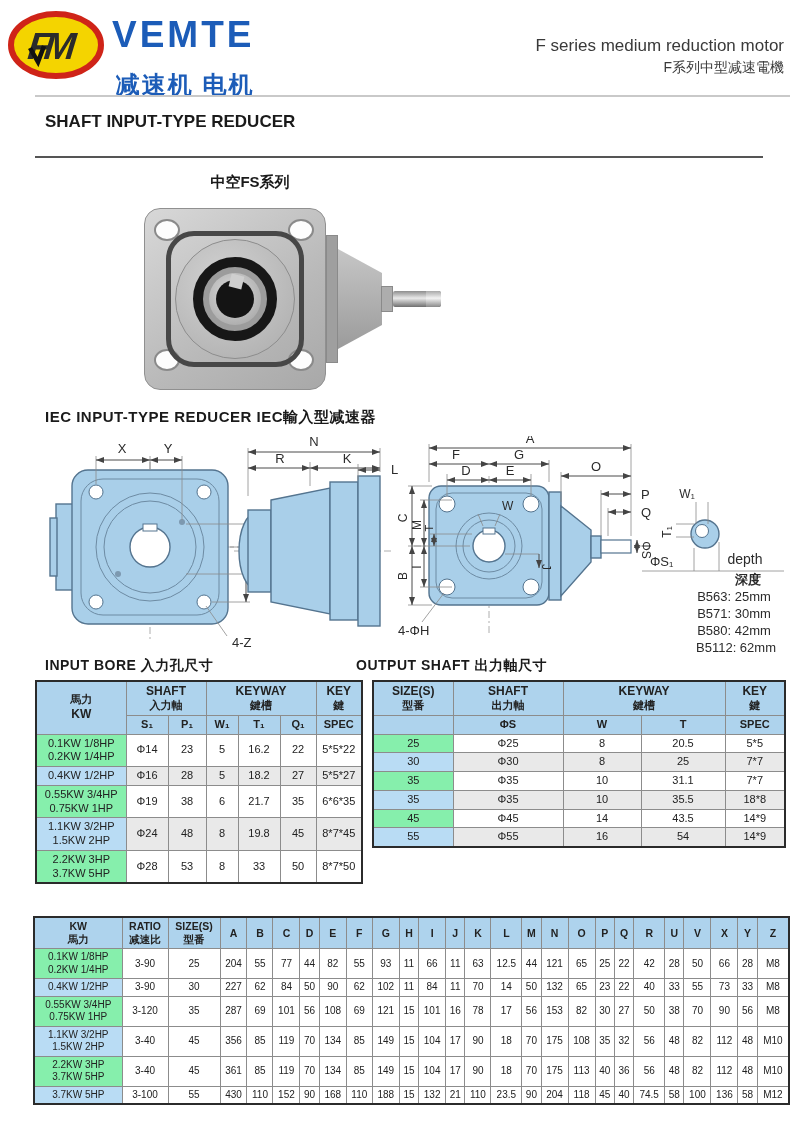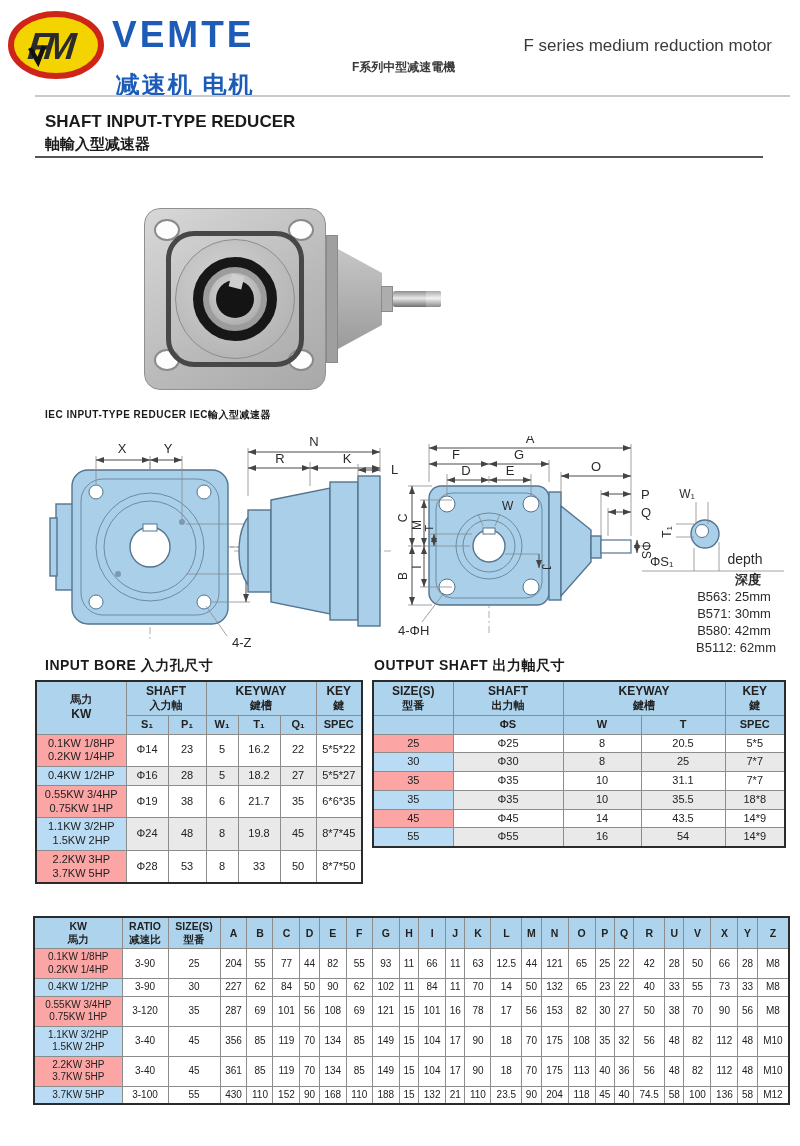--- a/index.html
+++ b/index.html
@@ -4,28 +4,28 @@
 <style>
   * { box-sizing: border-box; margin: 0; padding: 0; }
   html,body { width:800px; height:1146px; background:#fff; font-family:"Liberation Sans",sans-serif; color:#1a1a1a; }
   .abs { position:absolute; }
   #page { position:relative; width:800px; height:1146px; overflow:hidden; background:#fff; }
 
   
   .brand-en { font-size:37px; font-weight:bold; color:#1c5cb8; letter-spacing:3px; line-height:1; }
   .brand-zh { font-size:24px; font-weight:bold; color:#1c5cb8; margin-top:16px; letter-spacing:2px; }
   .prod-en { font-size:17px; color:#3a3a3a; text-align:right; }
-  .prod-zh { font-size:12px; font-weight:bold; color:#3a3a3a; text-align:left; margin-top:3px; }
+  .prod-zh { font-size:14px; font-weight:normal; color:#3a3a3a; text-align:right; margin-top:3px; }
   .hr1 { position:absolute; left:35px; top:95px; width:755px; height:2px; background:#c9c9c9; }
   .hr2 { position:absolute; left:35px; top:156px; width:728px; height:1.5px; background:#555; }
 
   .sec-title-en { font-size:17px; font-weight:bold;text-align:center; }
   .sec-title-zh { font-size:15px; font-weight:bold; margin-top:3px; }
   .caption { font-size:15px; font-weight:bold; text-align:center; }
-  .iec-title { font-size:10px; font-weight:bold; letter-spacing:0.5px; }
+  .iec-title { font-size:15px; font-weight:bold; letter-spacing:0.5px; }
   .tbl-title { font-size:14px; font-weight:bold; letter-spacing:0.5px; }
 
   
   .photo { position:absolute; left:142px; top:203px; width:310px; height:192px; }
   .flange { position:absolute; left:2px; top:5px; width:182px; height:182px; border-radius:16px;
             background:linear-gradient(145deg,#d8d8d8,#b9b9b9 60%,#a8a8a8); border:1px solid #909090; }
   .hole { position:absolute; width:26px; height:22px; border-radius:50%; background:#fdfdfd; border:2px solid #8a8a8a; }
   .gasket { position:absolute; left:24px; top:28px; width:138px; height:136px; border:5px solid #474747; border-radius:28px; }
   .boss { position:absolute; left:33px; top:36px; width:120px; height:120px; border-radius:50%;
           background:radial-gradient(circle at 40% 35%,#d2d2d2,#ababab); border:1px solid #8d8d8d; }
@@ -42,21 +42,21 @@
   .shaft { position:absolute; left:251px; top:88px; width:48px; height:16px; border-radius:2px;
            background:linear-gradient(#8d8d8d,#e9e9e9 45%,#6f6f6f); }
   .shaft-tip { position:absolute; left:284px; top:88px; width:15px; height:16px; border-radius:0 3px 3px 0;
            background:linear-gradient(#a9a9a9,#f3f3f3 45%,#8a8a8a); }
 
   
   table.t { border-collapse:collapse; border:2px solid #2b2b2b; background:#fff; table-layout:fixed; }
   .t td { border:1px solid #8c8c8c; text-align:center; padding:2px 2px; font-size:11px; color:#222; line-height:1.25; }
   .t .hd { background:#aed3ed; font-weight:bold; }
   .t .hd .en { font-size:12px; }
-  .t .lab { background:#fca5a5; }
+  .t .lab { background:#86efac; }
   .t tbody tr:nth-child(even) td { background:#e9e9e9; }
   .t tbody tr:nth-child(even) td.lab { background:#b9dcf4; }
   #dimtable td { font-size:10px; padding:2px 1px; }
   #dimtable tbody tr:nth-child(even) td { background:#fff; }
   #dimtable tbody tr:nth-child(even) td.lab { background:#b9dcf4; }
   #dimtable .hd { font-size:10.5px; }
 
   
   svg text { font-family:"Liberation Sans",sans-serif; fill:#2b2b2b; }
   .dim { stroke:#4a4a4a; stroke-width:1; fill:none; }
@@ -74,32 +74,32 @@
     <svg width="96" height="70" viewBox="0 0 96 70">
       <ellipse cx="48" cy="35" rx="45" ry="31" fill="#f4d400" stroke="#cf2418" stroke-width="6"></ellipse>
       <text x="24" y="49" font-size="38" font-weight="bold" font-style="italic" letter-spacing="-7" fill="#111" transform="skewX(-6)">FM</text>
       <path d="M22,38 l8,14 l6,-16" stroke="#111" stroke-width="4.5" fill="none"></path>
     </svg>
   </div>
   <div class="abs" style="left:112px; top:16px;text-align:right;">
     <div class="brand-en">VEMTE</div>
     <div class="brand-zh">减速机 电机</div>
   </div>
-  <div class="abs" style="right:28px; top:36px; width:420px;">
+  <div class="abs" style="right:16px; top:36px; width:420px;">
     <div class="prod-en">F series medium reduction motor</div>
     <div class="prod-zh">F系列中型减速電機</div>
   </div>
   <div class="hr1"></div>
 
   <div class="abs" style="left:45px; top:112px;">
     <div class="sec-title-en">SHAFT INPUT-TYPE REDUCER</div>
-    <div class="sec-title-zh">軸輸入型减速器</div>
   </div>
   <div class="hr2"></div>
 
+  <div class="abs caption" style="left:150px; top:173px; width:200px;">中空FS系列</div>
   <div class="photo">
     <div class="flange"></div>
     <div class="hole" style="left:12px; top:16px;"></div>
     <div class="hole" style="left:146px; top:16px;"></div>
     <div class="hole" style="left:12px; top:146px;"></div>
     <div class="hole" style="left:146px; top:146px;"></div>
     <div class="gasket"></div>
     <div class="boss"></div>
     <div class="bearing"></div>
     <div class="steel"></div>
@@ -272,21 +272,21 @@
       <text x="703" y="128" font-size="14" text-anchor="middle">depth</text>
       <text x="706" y="148" font-size="13" font-weight="bold" text-anchor="middle">深度</text>
       <text x="692" y="165" font-size="13" text-anchor="middle">B563: 25mm</text>
       <text x="692" y="182" font-size="13" text-anchor="middle">B571: 30mm</text>
       <text x="692" y="199" font-size="13" text-anchor="middle">B580: 42mm</text>
       <text x="694" y="216" font-size="13" text-anchor="middle">B5112: 62mm</text>
     </g>
   </svg>
 
   <div class="abs tbl-title" style="left:45px; top:657px;">INPUT  BORE  入力孔尺寸</div>
-  <div class="abs tbl-title" style="left:374px; top:657px;">OUTPUT SHAFT  出力軸尺寸</div>
+  <div class="abs tbl-title" style="left:356px; top:657px;">OUTPUT SHAFT  出力軸尺寸</div>
 
   <table class="t abs" id="inputtable" style="left:35px; top:680px; width:328px;">
     <colgroup>
         <col style="width:90px">
         <col style="width:42px">
         <col style="width:38px">
         <col style="width:32px">
         <col style="width:42px">
         <col style="width:36px">
         <col>

